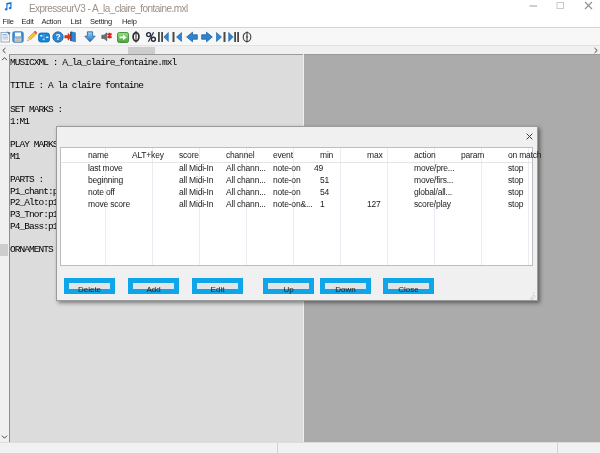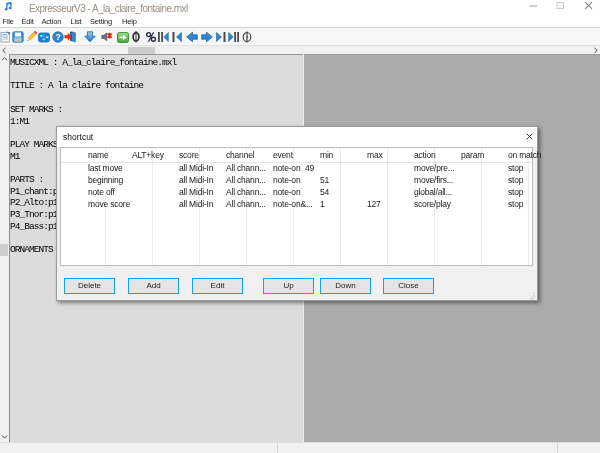--- a/index.html
+++ b/index.html
@@ -33,21 +33,21 @@
   .statussep{top:443px;width:1px;height:10px;background:#d4d4d4;}
   
   #dialog{left:56px;top:126px;width:480px;height:173px;background:#f0f0f0;
           border:1px solid #9b9b9b;box-shadow:2px 2px 4px rgba(0,0,0,.45);}
   #dlg-title{left:0;top:0;width:480px;height:20px;background:#fff;}
   #dlg-title span{position:absolute;left:6px;top:5px;font-size:8.5px;color:#111;}
   #dlg-table{left:3px;top:20px;width:471px;height:117px;background:#fff;border:1px solid #bdbdbd;}
   .col{top:0;width:1px;height:117px;background:#e9ecf2;}
   #dlg-hdr{left:0;top:0;width:471px;height:15px;border-bottom:1px solid #e4e4e4;box-sizing:border-box;}
   .t{position:absolute;font-size:8.5px;color:#1c1c1c;white-space:nowrap;letter-spacing:-0.2px;padding-left:24px;}
-  .btn{top:151px;width:51px;height:16px;background:#e4e4e4;border:1px solid #0ea5e9;box-sizing:border-box;
+  .btn{top:151px;width:51px;height:16px;background:#e4e4e4;border:5px solid #0ea5e9;box-sizing:border-box;
        font-size:8px;color:#1c1c1c;text-align:center;line-height:14px;}
 </style>
 </head>
 <body>
 
   <div class="abs" id="titlebar"></div>
   <svg class="abs" style="left:4px;top:2px" width="8" height="9" viewBox="0 0 8 9">
     <path d="M2.3 1 L7.5 0 L7.5 6.2 A1.4 1.1 0 1 1 6.3 5.1 L6.3 2 L3.5 2.6 L3.5 7.4 A1.4 1.1 0 1 1 2.3 6.3 Z" fill="#1673d2"></path>
   </svg>
   <div class="abs" id="title-text">ExpresseurV3 - A_la_claire_fontaine.mxl</div>
@@ -210,23 +210,20 @@
 P3_Tnor:p1
 P4_Bass:p1
 
 ORNAMENTS</div>
 
   <div class="abs" id="statusbar"></div>
   <div class="abs statussep" style="left:277px"></div>
   <div class="abs statussep" style="left:557px"></div>
 
   <div class="abs" id="dialog">
-    <div class="abs" id="dlg-title">
-      <span>shortcut</span>
-    </div>
     <svg class="abs" style="left:469px;top:6px" width="8" height="8">
       <path d="M0.7 0.7 L6.3 6.3 M6.3 0.7 L0.7 6.3" stroke="#3c3c3c" stroke-width="1"></path>
     </svg>
     <div class="abs" id="dlg-table">
       <div class="abs col" style="left:44px"></div>
       <div class="abs col" style="left:91px"></div>
       <div class="abs col" style="left:138px"></div>
       <div class="abs col" style="left:185px"></div>
       <div class="abs col" style="left:232px"></div>
       <div class="abs col" style="left:279px"></div>
@@ -243,21 +240,21 @@
         <span class="t" style="left:188px;top:1.5px">event</span>
         <span class="t" style="left:235px;top:1.5px">min</span>
         <span class="t" style="left:282px;top:1.5px">max</span>
         <span class="t" style="left:329px;top:1.5px">action</span>
         <span class="t" style="left:376px;top:1.5px">param</span>
         <span class="t" style="left:423px;top:1.5px">on match</span>
         <span class="t" style="left:3px;top:14.5px">last move</span>
         <span class="t" style="left:94px;top:14.5px">all Midi-In</span>
         <span class="t" style="left:141px;top:14.5px">All chann...</span>
         <span class="t" style="left:188px;top:14.5px">note-on</span>
-        <span class="t" style="left:220px;top:14.5px">49</span>
+        <span class="t" style="left:229px;top:14.5px">49</span>
         <span class="t" style="left:329px;top:14.5px">move/pre...</span>
         <span class="t" style="left:423px;top:14.5px">stop</span>
         <span class="t" style="left:3px;top:26.8px">beginning</span>
         <span class="t" style="left:94px;top:26.8px">all Midi-In</span>
         <span class="t" style="left:141px;top:26.8px">All chann...</span>
         <span class="t" style="left:188px;top:26.8px">note-on</span>
         <span class="t" style="left:235px;top:26.8px">51</span>
         <span class="t" style="left:329px;top:26.8px">move/firs...</span>
         <span class="t" style="left:423px;top:26.8px">stop</span>
         <span class="t" style="left:3px;top:39.1px">note off</span>

